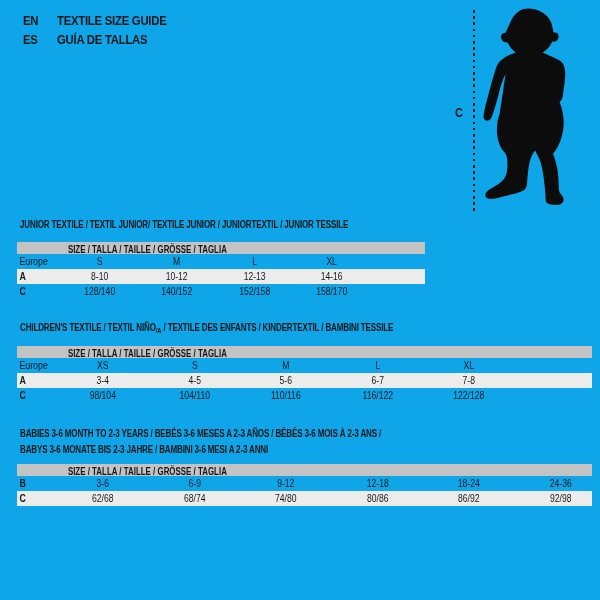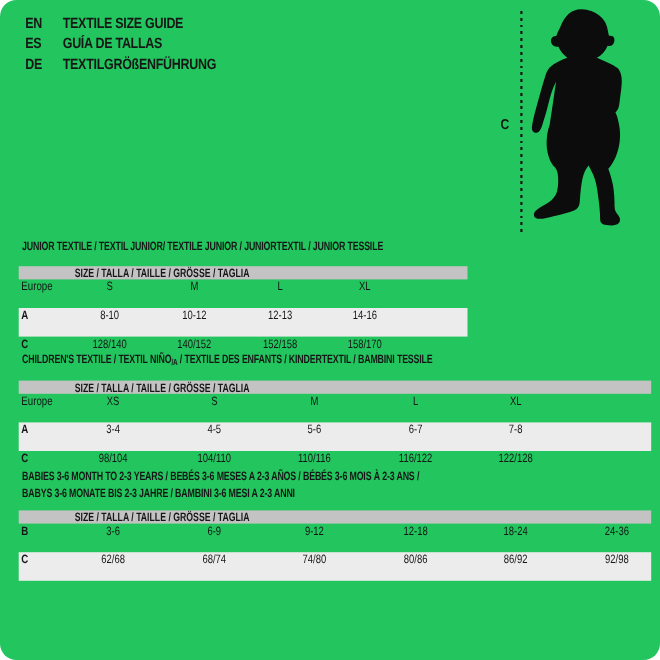--- a/index.html
+++ b/index.html
@@ -1,17 +1,17 @@
 <!DOCTYPE html>
 <html><head>
 <meta charset="utf-8">
 <style>
   html,body{margin:0;padding:0;background:#fff;}
-  .page{position:relative;width:600px;height:600px;background:#22c55e;overflow:hidden;
-        font-family:"Liberation Sans", sans-serif;color:#161616;border-radius:15px;}
+  .page{position:relative;width:600px;height:600px;background:#0ea5e9;overflow:hidden;
+        font-family:"Liberation Sans", sans-serif;color:#161616;}
 
   
   .lang-block{position:absolute;left:23px;top:11px;}
   .lang-row{display:flex;height:19.2px;line-height:19.2px;white-space:nowrap;}
   .lang-code,.lang-label{font-weight:700;font-size:13.5px;letter-spacing:-0.3px;
         transform:scaleX(0.84);transform-origin:0 50%;display:inline-block;}
   .lang-code{width:34px;flex:none;}
 
   
   .measure-line{position:absolute;left:473px;top:10px;width:2px;height:203px;
@@ -29,21 +29,21 @@
   #t3-title .line{display:block;height:16px;line-height:16px;}
   .sub{font-size:8px;position:relative;top:2px;}
 
   .table{position:absolute;left:17px;}
   #t1{top:242px;width:408px;}
   #t2{top:346px;width:575px;}
   #t3{top:464px;width:575px;}
   .thead{height:12px;line-height:12px;background:#c3c3c3;white-space:nowrap;padding-left:48px;}
   .thead .lx{display:inline-block;font-weight:700;font-size:11px;padding-left:4px;
         transform:scaleX(0.72);transform-origin:0 50%;}
-  .trow{display:flex;height:26px;line-height:15.5px;font-size:11px;white-space:nowrap;}
+  .trow{display:flex;height:15px;line-height:15.5px;font-size:11px;white-space:nowrap;}
   .row-gray{background:#ececec;}
   .cell{flex:none;text-align:center;transform:scaleX(0.78);}
   .cell.lbl{text-align:left;padding-left:3px;box-sizing:border-box;font-weight:700;
         transform:scaleX(0.8);transform-origin:0 50%;}
   .cell.euro{font-weight:400;}
   .sp{flex:1;}
   #t1 .lbl{width:44px;}  #t1 .d{width:77.3px;}
   #t2 .lbl,#t3 .lbl{width:40px;}  #t2 .d,#t3 .d{width:91.6px;}
 
   
@@ -57,24 +57,20 @@
 <div class="page">
 
   <div class="lang-block">
     <div class="lang-row">
       <span class="lang-code">EN</span>
       <span class="lang-label">TEXTILE SIZE GUIDE</span>
     </div>
     <div class="lang-row">
       <span class="lang-code">ES</span>
       <span class="lang-label">GUÍA DE TALLAS</span>
-    </div>
-    <div class="lang-row">
-      <span class="lang-code">DE</span>
-      <span class="lang-label">TEXTILGRÖßENFÜHRUNG</span>
     </div>
   </div>
 
   <div class="measure-line"></div>
   <span class="measure-label">C</span>
   <svg class="baby" viewBox="0 0 130 215" xmlns="http://www.w3.org/2000/svg" aria-hidden="true">
     <path fill="#0c0c0c" d="M59,8.5
       C71,9 81.5,17 82.5,27.5 C82.8,29.5 83.2,31 83.6,32.6
       C87.3,31.6 89.6,34.3 88.2,38.6 C87.2,41.6 84.6,42.1 82.4,41.5
       C80.2,46.6 76.8,50.2 72.6,52.4

